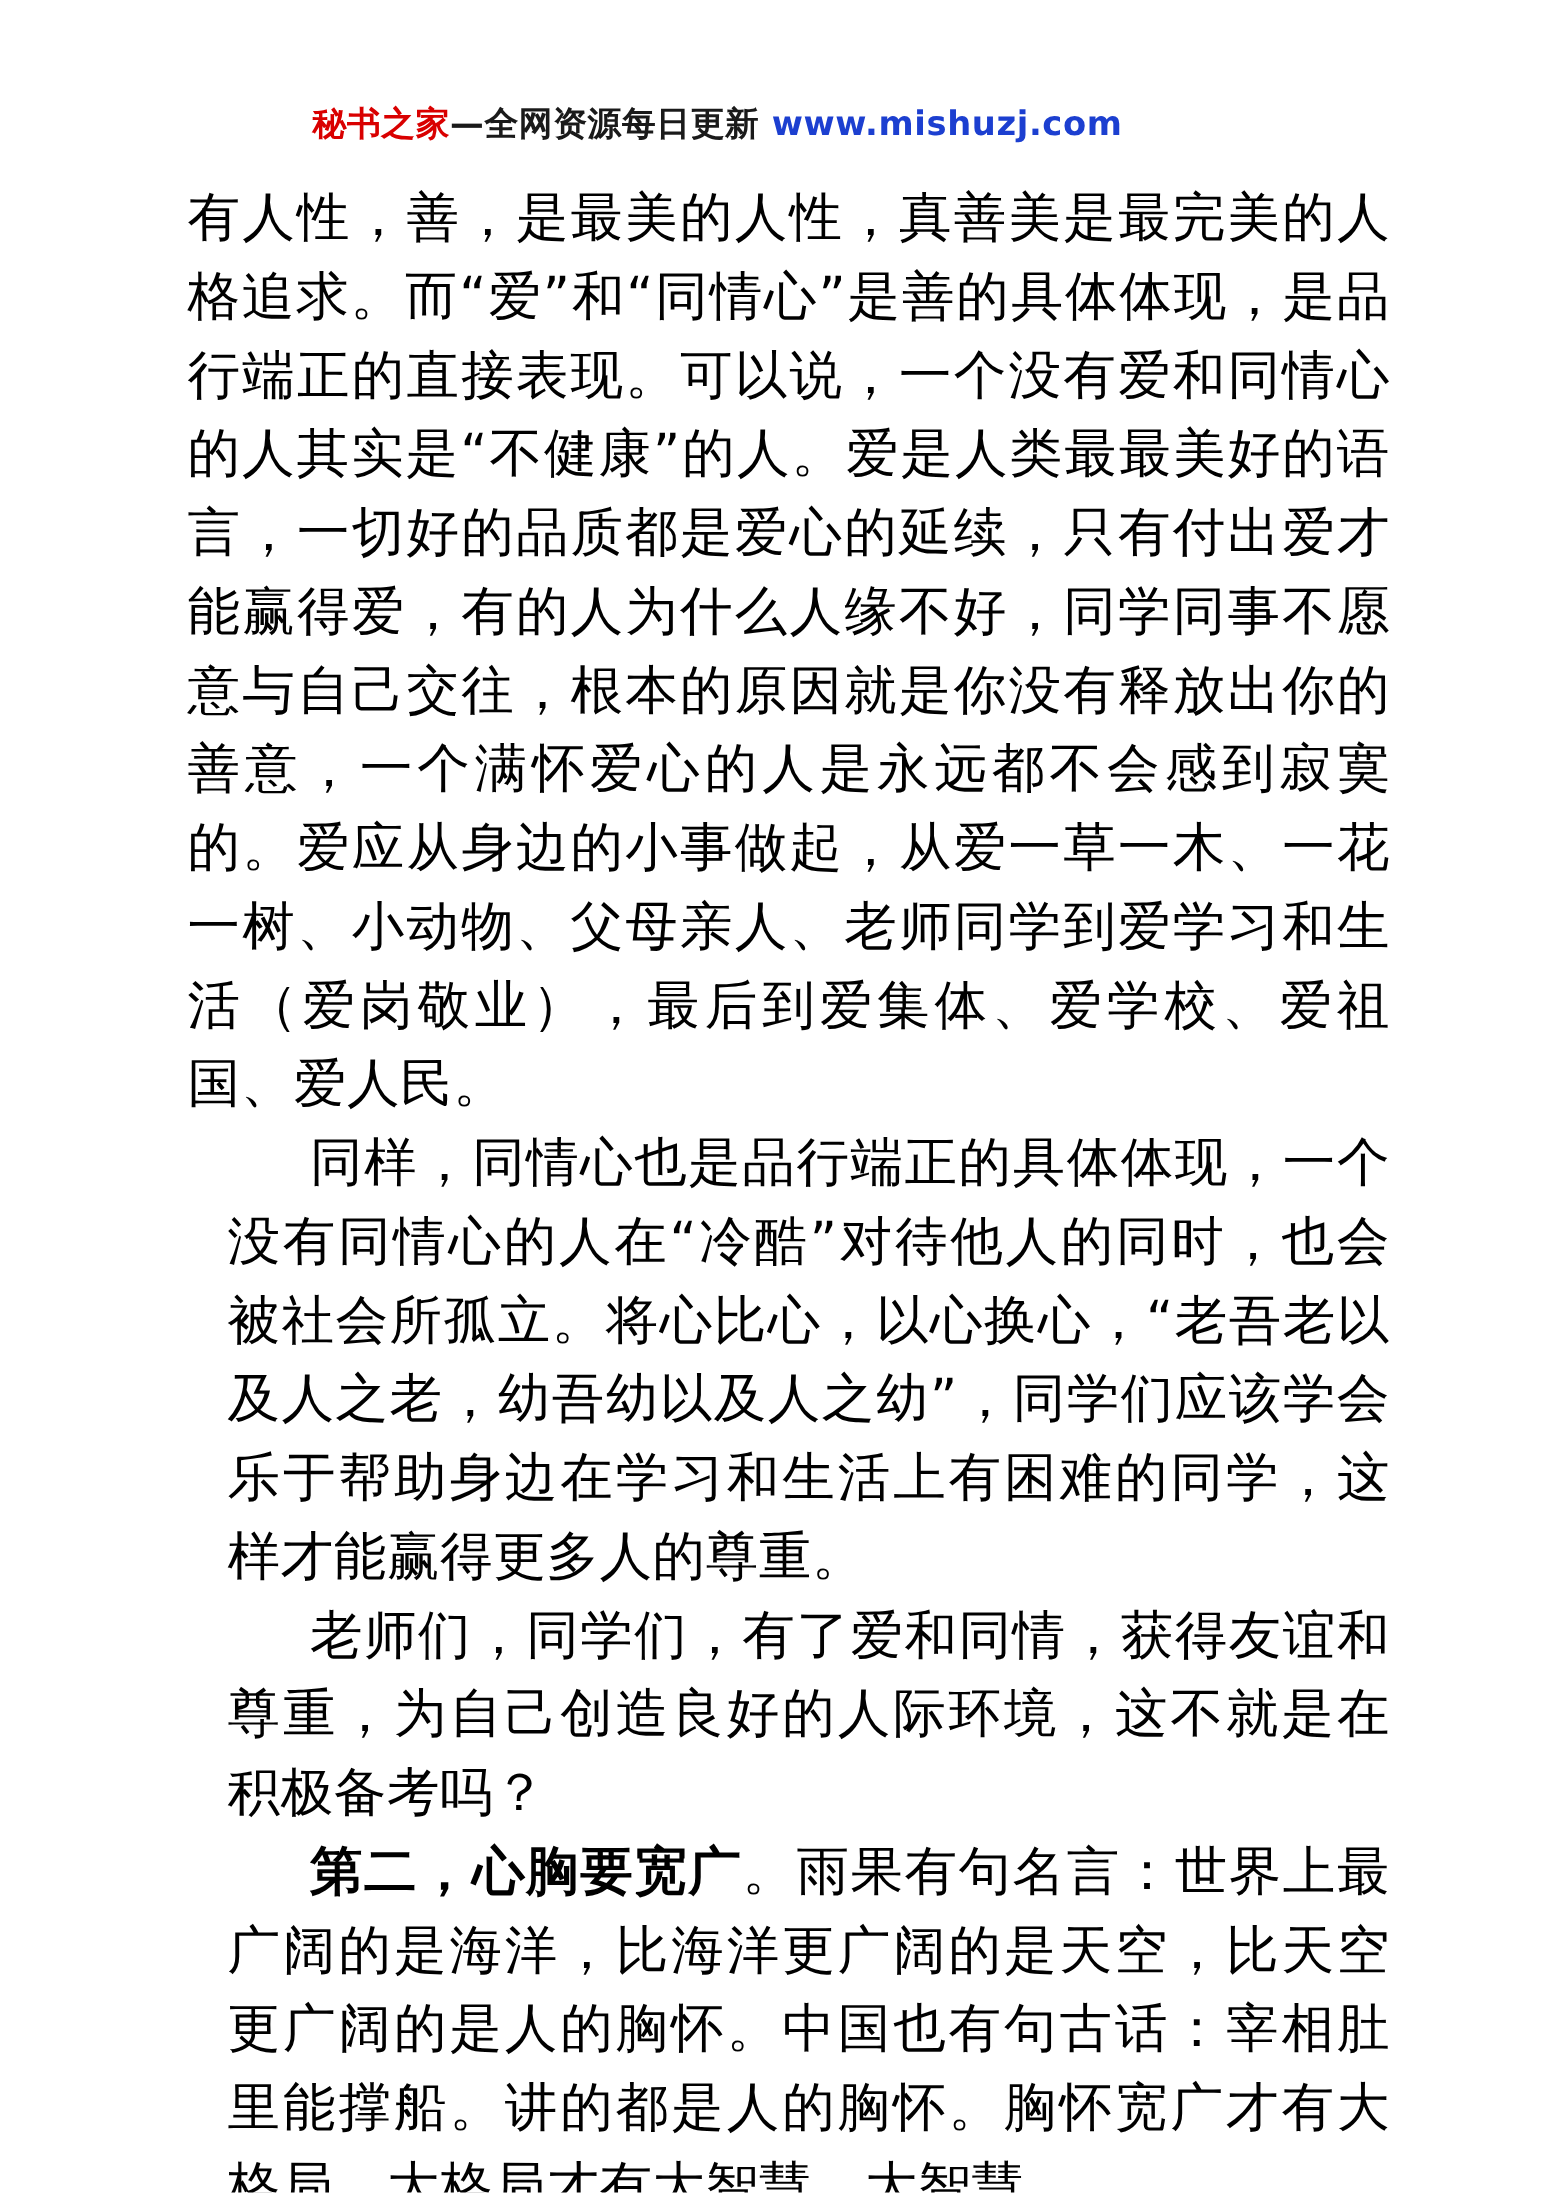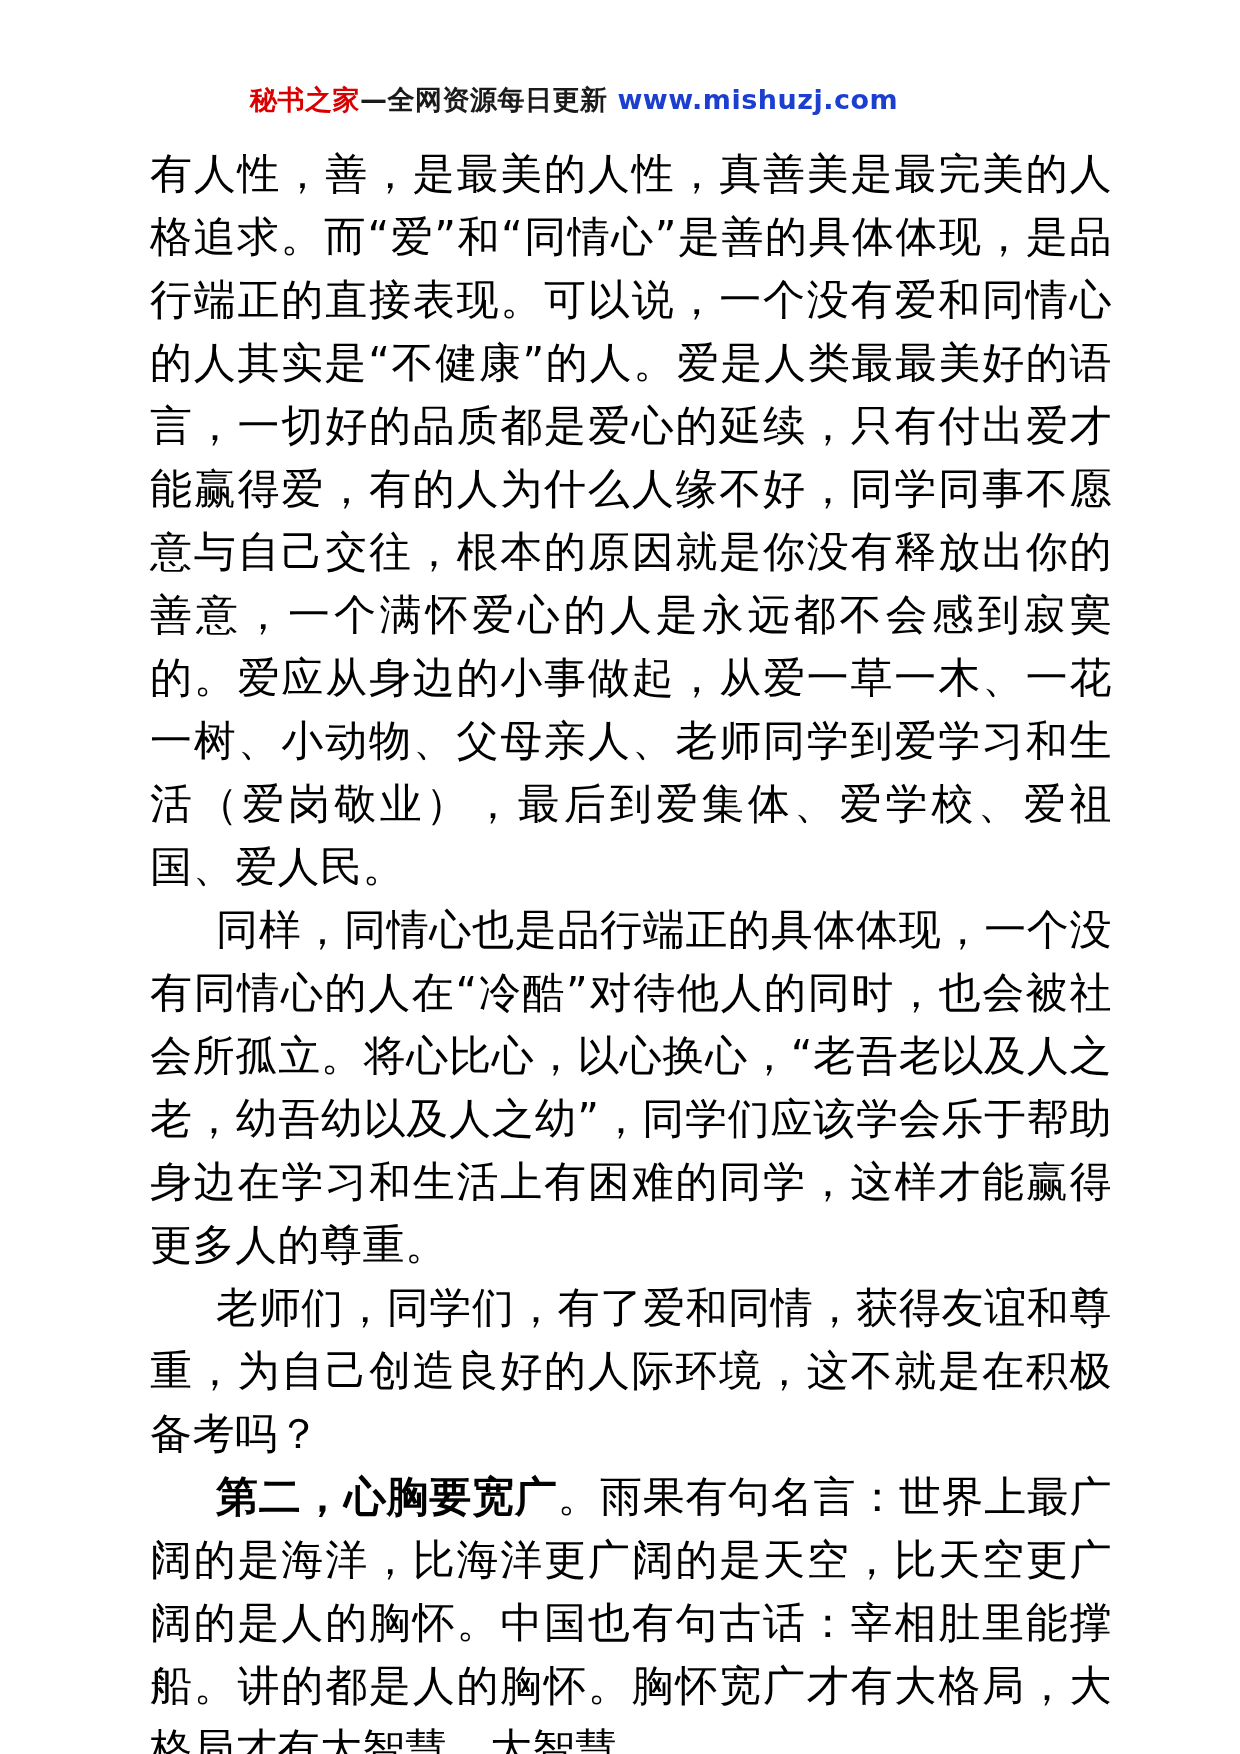--- a/index.html
+++ b/index.html
@@ -47,20 +47,21 @@
     text-align: justify;
     text-justify: inter-ideograph;
     letter-spacing: 0.5px;
   }
   .para {
     margin: 0;
     text-indent: 0;
   }
   .para.indent {
     text-indent: 66px;
+    margin-left: 32px;
   }
   .bold {
     font-weight: 700;
   }
 </style>
 </head>
 <body>
 
 <div class="page">
 

